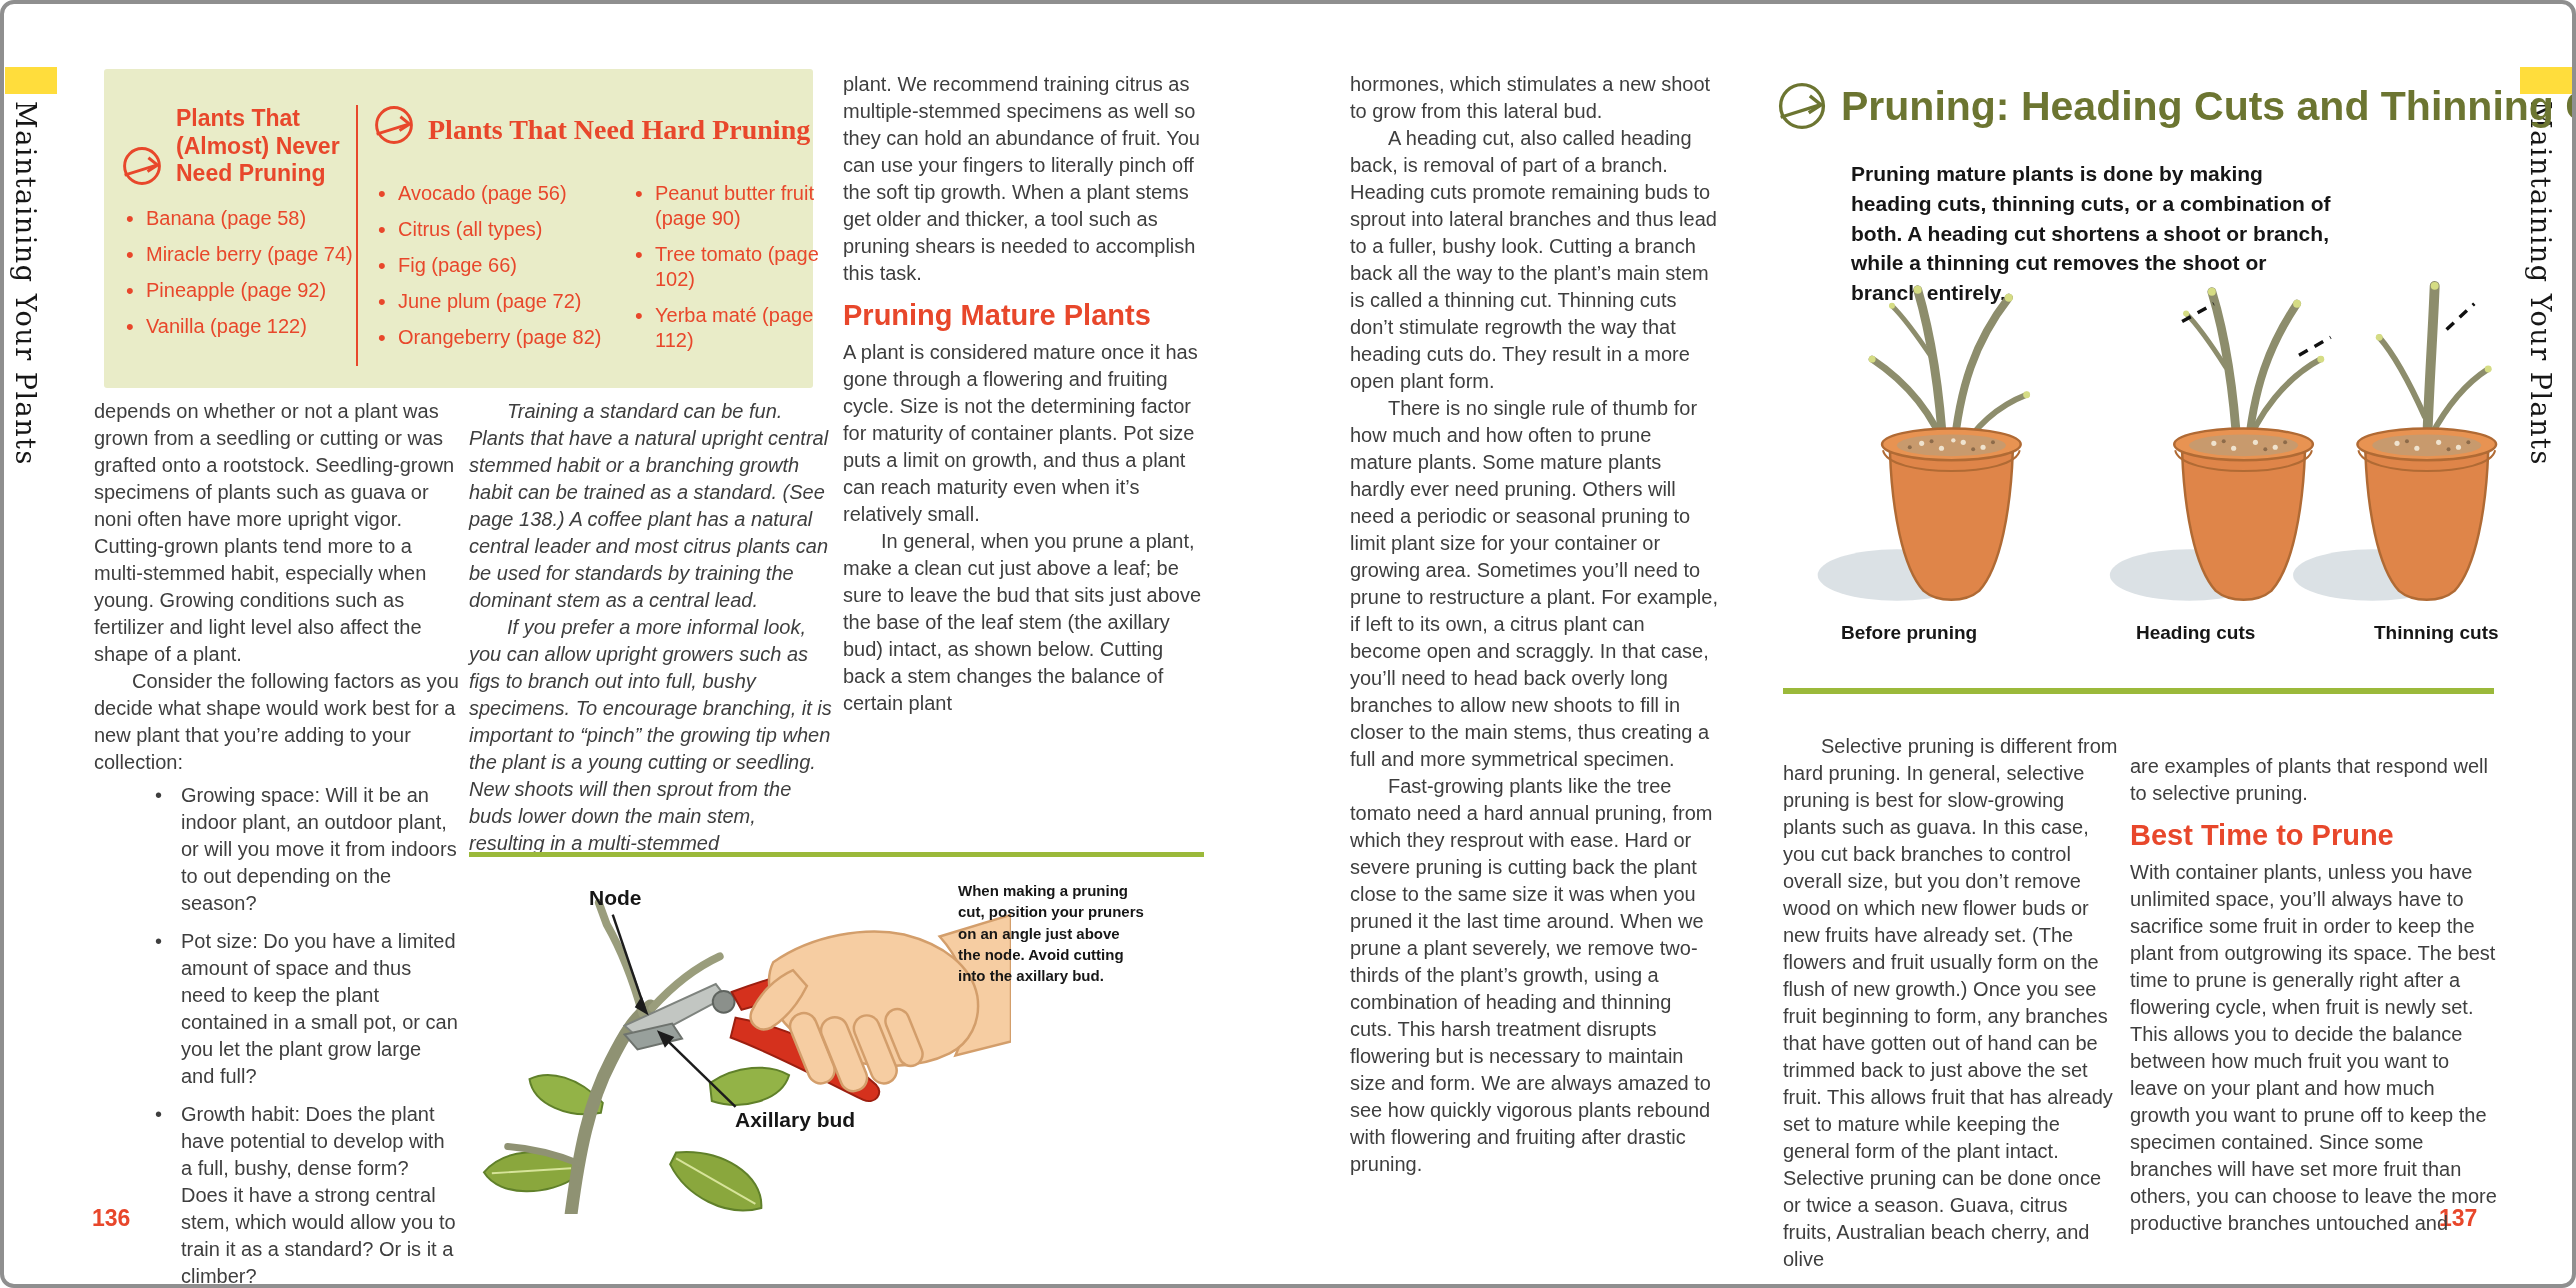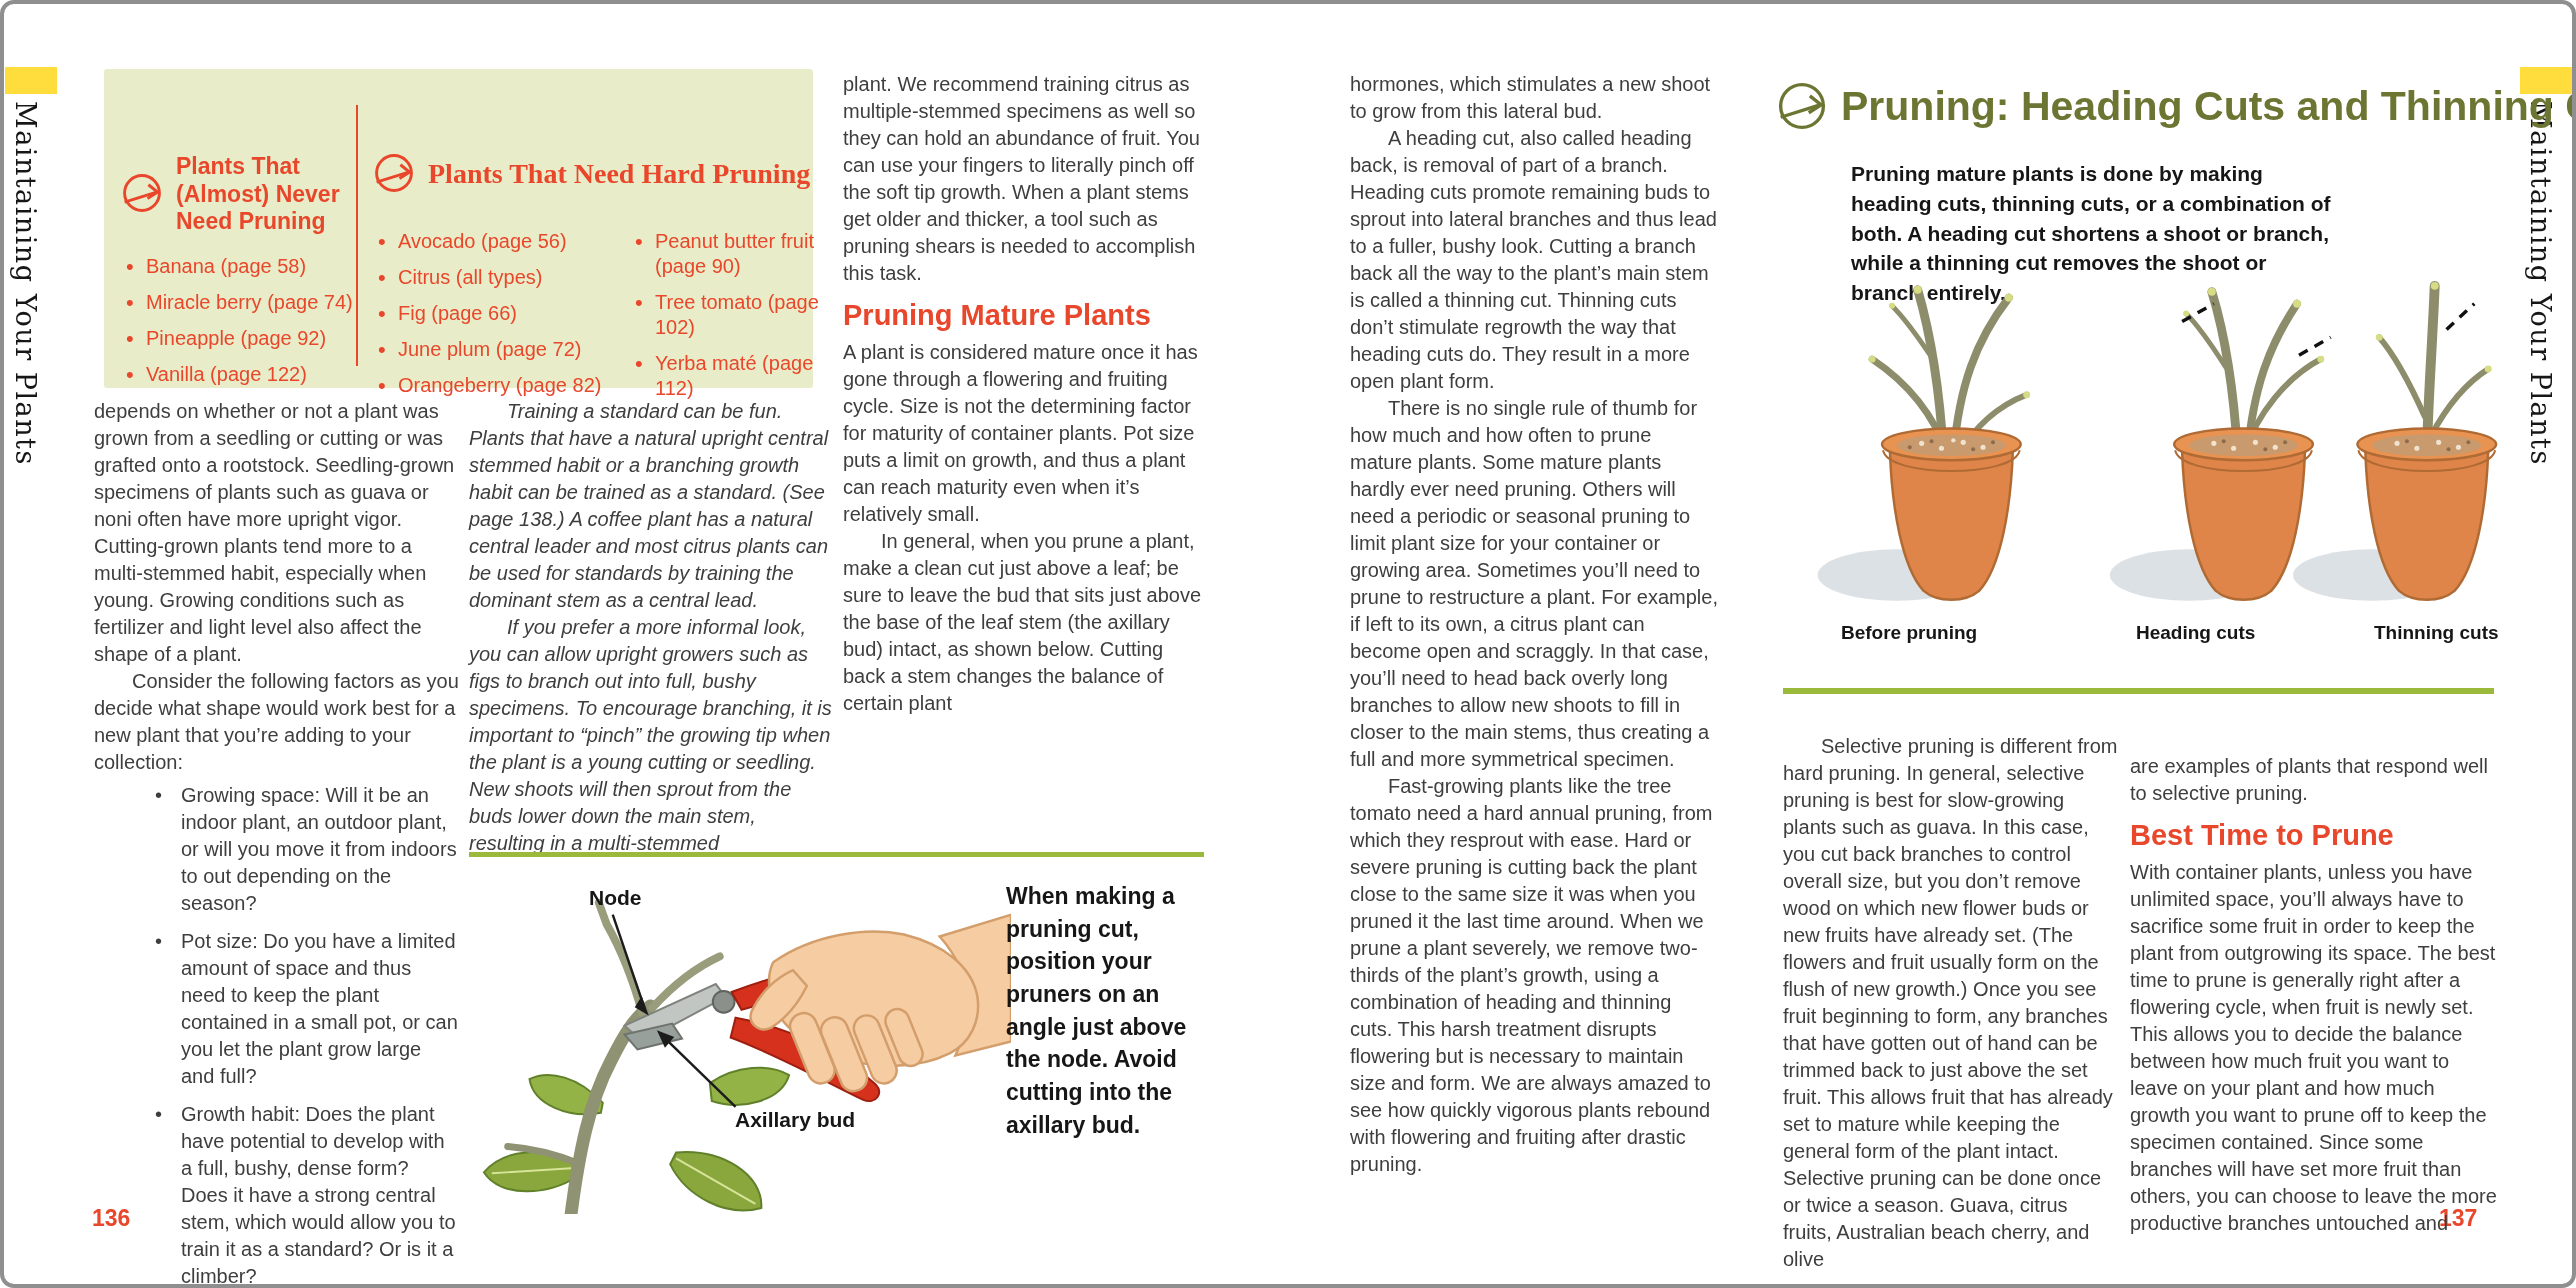--- a/index.html
+++ b/index.html
@@ -27,21 +27,21 @@
 
   
   .greenbox{
     position:absolute;left:104px;top:69px;width:709px;height:319px;
     background:#e9ecc8;border-radius:3px;box-sizing:border-box;
     display:flex;padding:34px 20px 0 16px;
   }
   .box-sec1{width:236px;flex:none;}
   .box-divider{flex:none;width:2px;background:#e8472b;margin:2px 14px 22px 0;}
   .box-sec2{flex:1;}
-  .box-head{display:flex;align-items:center;margin-top:48px;}
+  .box-head{display:flex;align-items:flex-end;}
   .arrow-icon{flex:none;}
   .icon-red{color:#e8472b;}
   .icon-olive{color:#6c7531;}
   .box-title{
     font-weight:bold;color:#e8472b;font-size:23px;line-height:1.2;margin-left:12px;padding-top:2px;
   }
   .box-title2{font-size:28px;white-space:nowrap;font-family:Liberation Serif, serif;}
   ul.box-list{list-style:none;margin:18px 0 0 0;padding:0 0 0 26px;}
   ul.box-list li{
     position:relative;color:#e8472b;font-size:20px;line-height:1.25;margin-bottom:11px;
@@ -73,22 +73,22 @@
   .grule{position:absolute;background:#9bb93a;}
   #rule-left{left:469px;top:852px;width:735px;height:5px;}
   #rule-right{left:1783px;top:688px;width:711px;height:6px;}
 
   
   #fig-hand{position:absolute;left:476px;top:867px;width:535px;height:347px;}
   .figlabel{position:absolute;font-size:21px;font-weight:bold;color:#161616;}
   #label-node{left:589px;top:886px;}
   #label-axillary{left:735px;top:1108px;}
   #fig-caption{
-    position:absolute;left:1006px;top:880px;width:188px;
-    font-size:23px;font-weight:bold;line-height:1.42;color:#161616;
+    position:absolute;left:958px;top:880px;width:188px;
+    font-size:15px;font-weight:bold;line-height:1.42;color:#161616;
   }
 
   
   #feature-icon{position:absolute;left:1775px;top:79px;}
   #feature-title{
     position:absolute;left:1841px;top:83px;font-size:41px;font-weight:bold;color:#6c7531;white-space:nowrap;
   }
   #feature-intro{
     position:absolute;left:1851px;top:159px;width:483px;
     font-size:21px;font-weight:bold;line-height:1.42;color:#161616;

